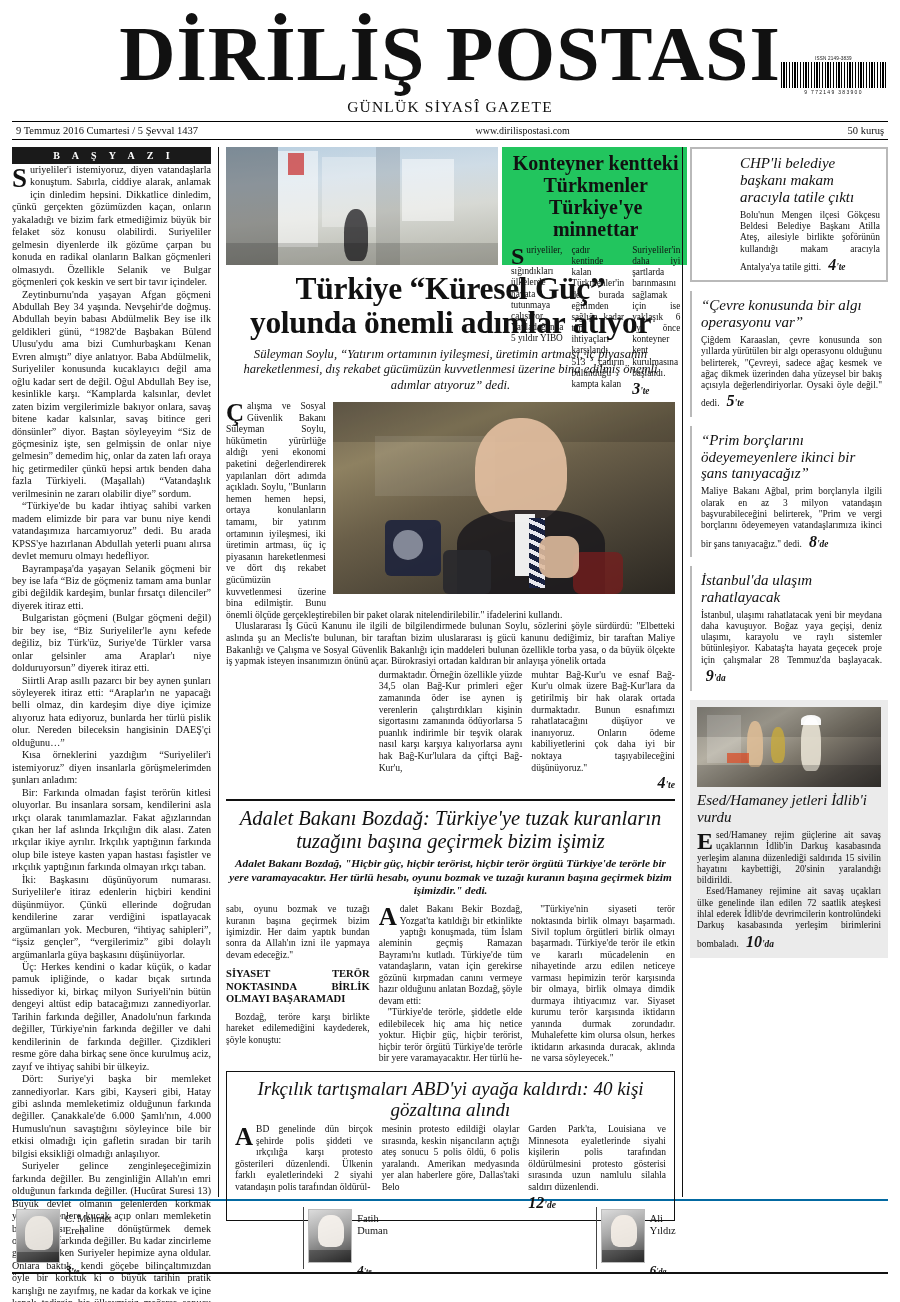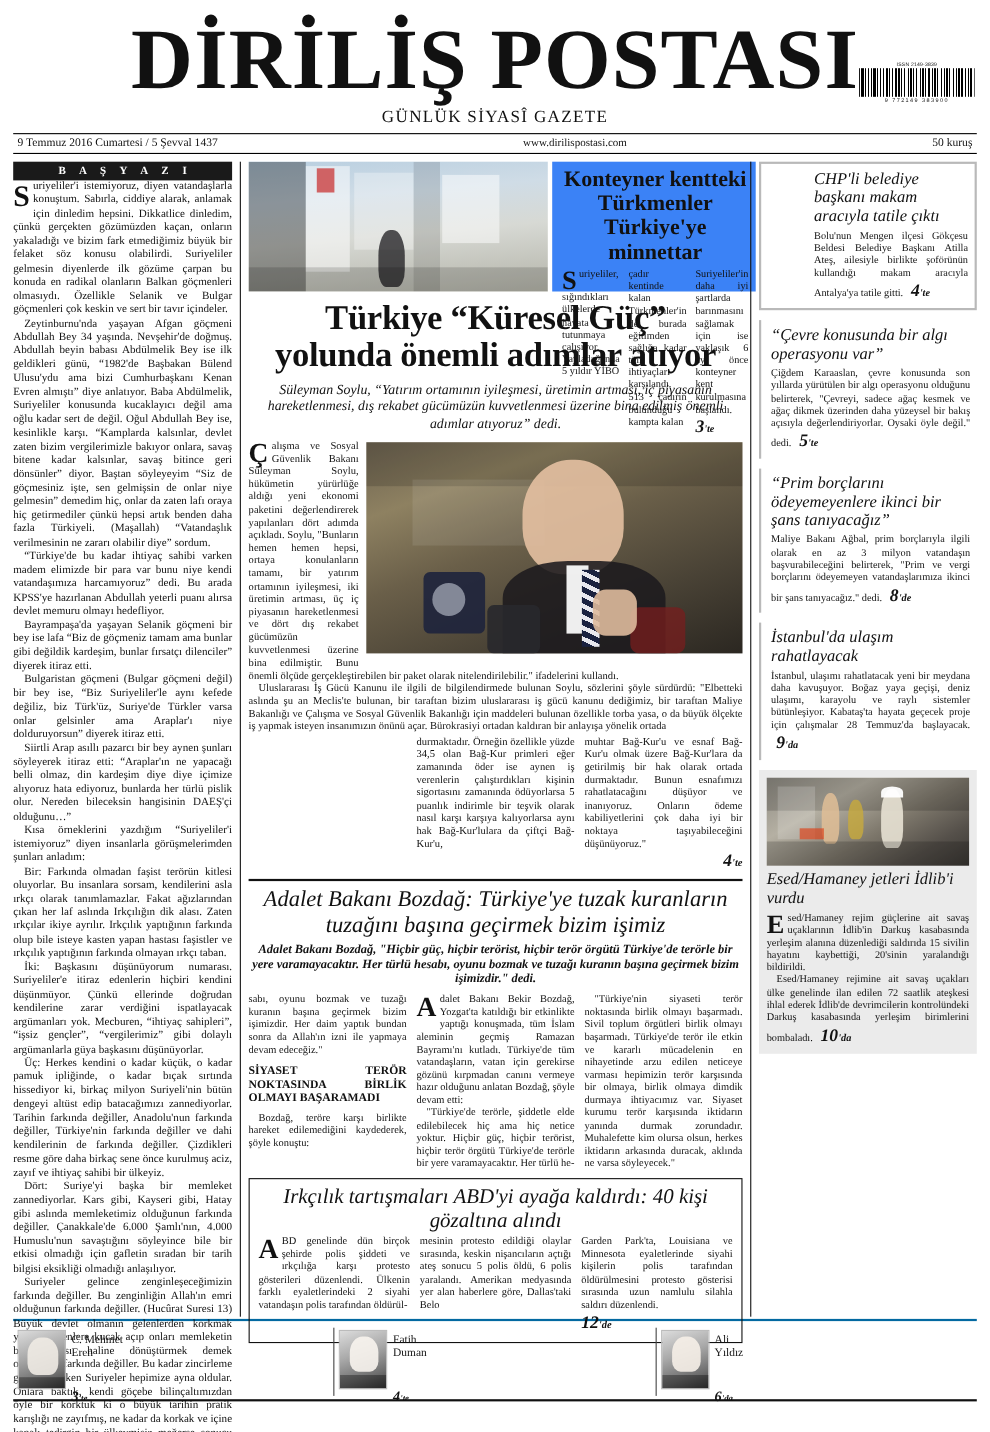--- a/index.html
+++ b/index.html
@@ -70,21 +70,21 @@
   }
   .ed-body p.dropcap { text-indent:0; }
 
   
   .teaser { display:flex; height:118px; margin-bottom:7px; }
   .teaser-photo {
     width:272px; height:118px; flex:none; position:relative; overflow:hidden;
     background:linear-gradient(175deg,#b9cfe0 0%,#cfdce6 28%,#d7d9d4 55%,#b3b3a8 100%);
   }
   .teaser-box {
-    flex:1; background:#3b82f6; padding:5px 7px 0 9px; margin-left:4px;
+    flex:1; background:#22c55e; padding:5px 7px 0 9px; margin-left:4px;
   }
   .teaser-head {
     text-align:center; font-weight:bold; font-size:20px; line-height:1.1;
     margin-bottom:5px;
   }
   .teaser-cols { display:flex; gap:8px; font-size:9.3px; line-height:1.2; text-align:justify; }
   .teaser-cols > div { flex:1; }
   .tc-drop::first-letter { float:left; font-size:24px; line-height:0.8; font-weight:bold; padding:2px 2px 0 0; }
   .pg { font-style:italic; font-weight:bold; }
   .pg .num { font-size:16px; font-style:italic; font-family:"Liberation Serif",serif; }

